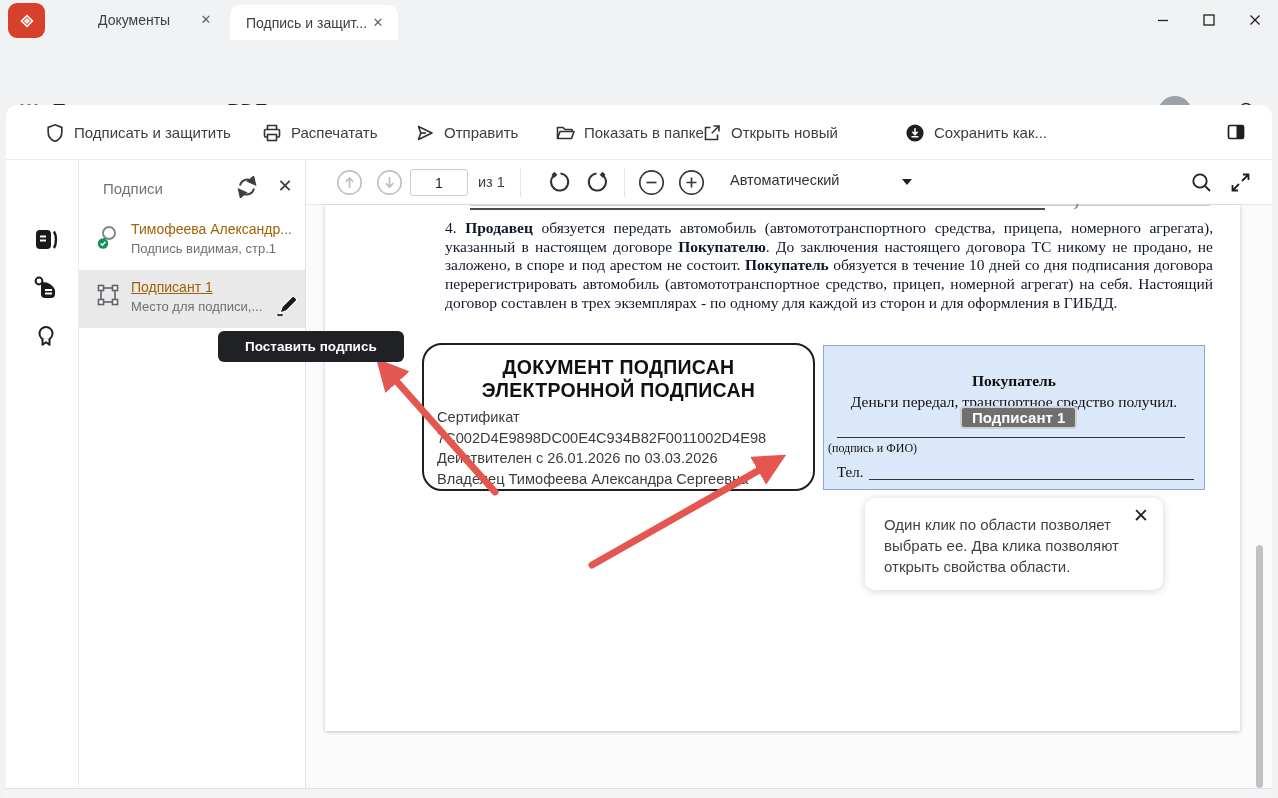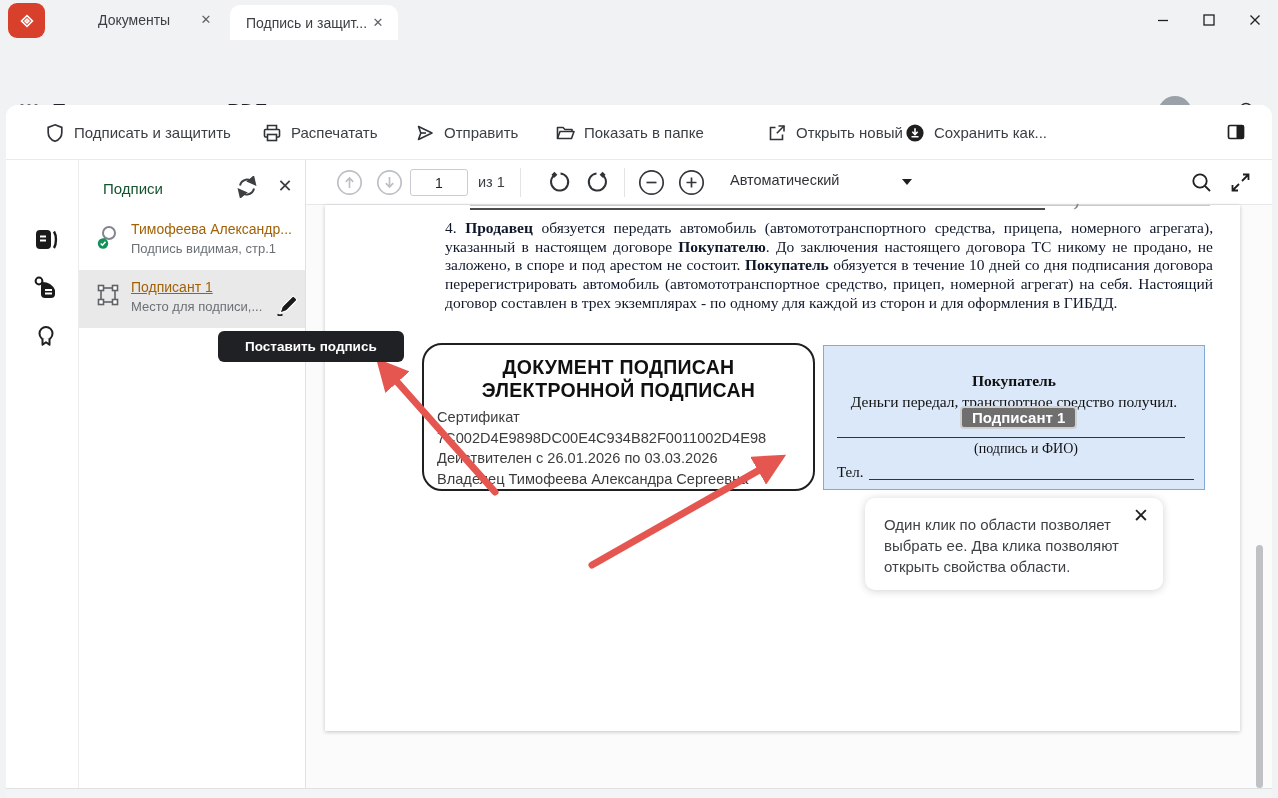--- a/index.html
+++ b/index.html
@@ -27,31 +27,31 @@
   .avatar { position:absolute; left:1158px; top:56px; width:34px; height:34px; border-radius:50%; background:#9aa1a9; display:flex; align-items:center; justify-content:center; }
   .avatar-caret { position:absolute; left:1203px; top:70px; width:0; height:0; border-left:5px solid transparent; border-right:5px solid transparent; border-top:6px solid #8a8f94; }
   .bell { position:absolute; left:1234px; top:60px; }
 
   
   .main-panel { position:absolute; left:6px; top:105px; width:1266px; height:693px; background:#fff; border-radius:12px 12px 0 0; }
 
   
   .actions-bar { position:absolute; left:0; top:0; width:1266px; height:55px; border-bottom:1px solid #e9eaec; background:#fff; border-radius:12px 12px 0 0; }
   .action-item { position:absolute; top:0; height:55px; display:flex; align-items:center; gap:9px; font-size:15px; color:#3b4045; cursor:default; }
-  .a1{left:39px;} .a2{left:256px;} .a3{left:409px;} .a4{left:549px;} .a5{left:761px;} .a6{left:899px;}
+  .a1{left:39px;} .a2{left:256px;} .a3{left:409px;} .a4{left:549px;} .a5{left:696px;} .a6{left:899px;}
   .panel-toggle { position:absolute; left:1220px; top:17px; }
 
   
   .left-rail { position:absolute; left:0; top:55px; width:72px; bottom:10px; background:#fff; }
   .rail-item { position:absolute; left:27px; width:26px; height:26px; }
   .r1{top:67px;} .r2{top:115px;} .r3{top:163px;}
 
   
   .sig-panel { position:absolute; left:72px; top:55px; width:228px; bottom:10px; background:#fff; border-left:1px solid #ededee; border-right:1px solid #dfe1e3; }
-  .sig-title { position:absolute; left:24px; top:20px; font-size:15px; color:#14532d; }
+  .sig-title { position:absolute; left:24px; top:20px; font-size:15px; color:#737373; }
   .sig-refresh { position:absolute; left:156px; top:15px; width:24px; height:24px; }
   .sig-close { position:absolute; left:194px; top:14px; width:24px; height:24px; font-size:18px; color:#3c4043; text-align:center; line-height:24px; }
   .sig-item { position:absolute; left:0; width:226px; }
   .sig-item-1 { top:52px; height:56px; }
   .sig-item-2 { top:110px; height:58px; background:#e9e9ea; }
   .sig-item .s-icon { position:absolute; left:16px; top:12px; width:26px; height:26px; }
   .sig-item .s-title { position:absolute; left:52px; top:9px; font-size:14px; color:#a16207; white-space:nowrap; }
   .sig-item-2 .s-title { text-decoration:underline; }
   .sig-item .s-sub { position:absolute; left:52px; top:29px; font-size:13px; color:#6b7075; white-space:nowrap; }
 
@@ -84,21 +84,21 @@
 
   .stamp { position:absolute; left:97px; top:138px; width:393px; height:148px; border:2px solid #1f1f1f; border-radius:20px; background:#fff; }
   .stamp-title { margin-top:11px; text-align:center; font-size:19.5px; font-weight:bold; line-height:23px; color:#101010; letter-spacing:.3px; }
   .stamp-info { margin:5px 0 0 13px; font-size:14.6px; line-height:20.5px; color:#3c3c3c; }
 
   .buyer { position:absolute; left:498px; top:140px; width:382px; height:145px; background:#dbe8f9; border:1px solid #84a9d9; font-family:"Liberation Serif", serif; color:#111; }
   .buyer-heading { position:absolute; left:0; top:26px; width:100%; text-align:center; font-weight:bold; font-size:15.5px; }
   .buyer-line { position:absolute; left:0; top:47px; width:100%; text-align:center; font-size:15.5px; }
   .buyer-badge { position:absolute; left:136px; top:60px; background:#6f6f6f; border:2px solid #cfcfcf; border-radius:4px; color:#fff; font-family:"Liberation Sans",sans-serif; font-size:15px; font-weight:bold; padding:1px 10px; z-index:4; }
   .buyer-sigline { position:absolute; left:13px; top:91px; width:348px; border-top:1px solid #333; }
-  .buyer-caption { position:absolute; left:15px; top:95px; width:374px; text-align:center; font-size:14px; }
+  .buyer-caption { position:absolute; left:4px; top:95px; width:374px; text-align:left; font-size:12px; }
   .buyer-phone { position:absolute; left:13px; top:118px; font-size:15px; }
   .buyer-phoneline { position:absolute; left:45px; top:133px; width:325px; border-top:1px solid #333; }
 
   .arrows { position:absolute; left:0; top:0; width:915px; height:526px; z-index:6; pointer-events:none; }
 
   .hint-card { position:absolute; left:540px; top:293px; width:298px; height:92px; background:#fff; border-radius:10px; box-shadow:0 1px 8px rgba(0,0,0,.18); z-index:7; }
   .hint-text { position:absolute; left:19px; top:16px; width:250px; font-size:15px; line-height:21px; color:#3e4347; }
   .hint-close { position:absolute; right:12px; top:8px; font-size:19px; color:#1f1f1f; width:20px; height:20px; text-align:center; line-height:20px; }
 
   .scroll-thumb { position:absolute; left:950px; top:385px; width:7px; height:243px; background:#bfc1c4; border-radius:4px; }

